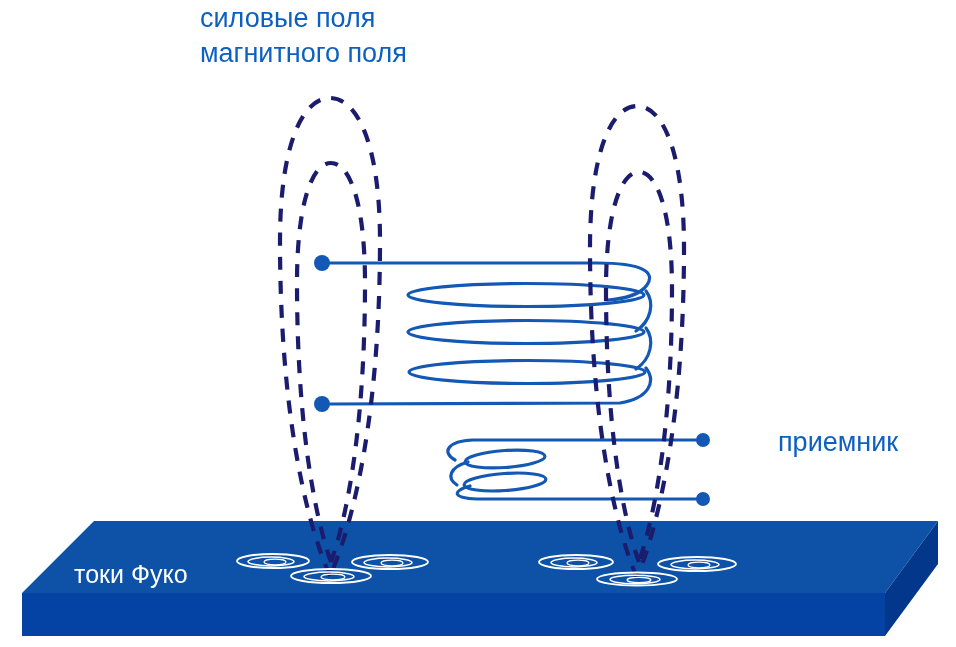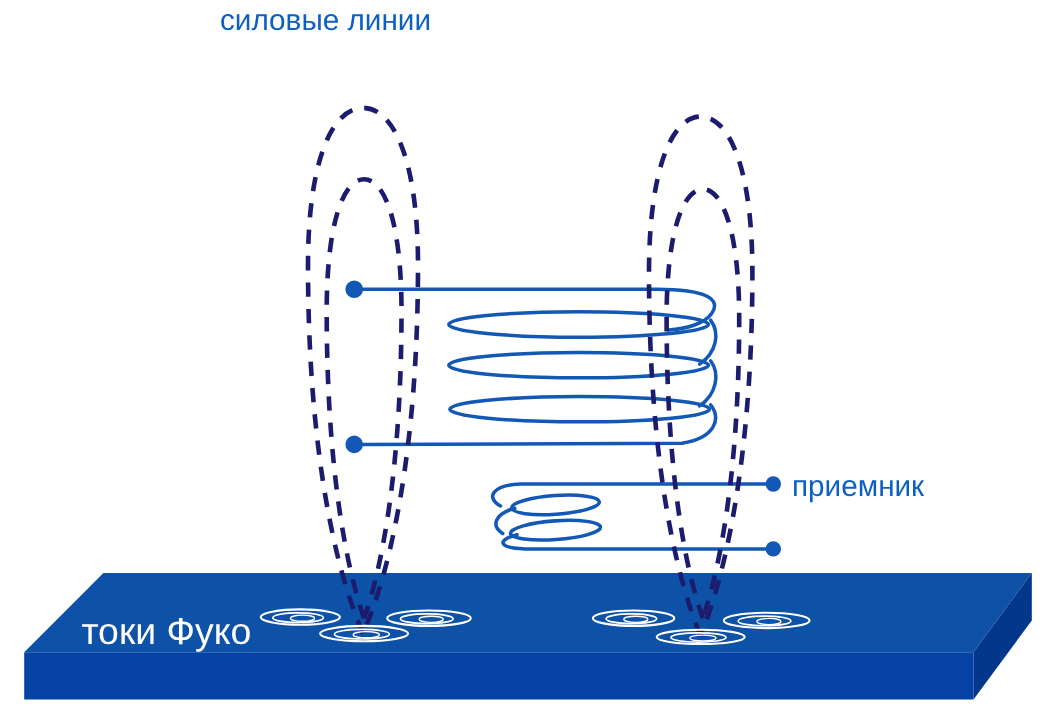--- a/index.html
+++ b/index.html
@@ -15,21 +15,21 @@
   .lbl {
     position: absolute;
     color: var(--label_blue, #0d60c0);
     font-size: 27px;
     line-height: 35px;
     white-space: nowrap;
   }
   .lbl-eddy {
     position: absolute;
     color: var(--eddy_swirl_white, #ffffff);
-    font-size: 34px;
+    font-size: 25px;
     line-height: 32px;
     white-space: nowrap;
   }
   .slab-top   { fill: var(--slab_top, #0d52a6);   stroke: none; }
   .slab-front { fill: var(--slab_front, #0443a3); stroke: none; }
   .slab-right { fill: var(--slab_right, #03378c); stroke: none; }
   .wire {
     stroke: var(--wire_blue, #1358b4);
     stroke-width: 3.2;
     fill: none;
@@ -117,21 +117,22 @@
       </g>
       <g>
         <ellipse class="swirl-outer" cx="637" cy="579" rx="40" ry="6.5"></ellipse>
         <ellipse class="swirl-mid" cx="635" cy="579.5" rx="25" ry="4.2"></ellipse>
         <ellipse class="swirl-inner" cx="639" cy="580" rx="12" ry="2.6"></ellipse>
       </g>
     </g>
   </svg>
 
   <div class="lbl" style="left:200px; top:1px;">
-    <div>силовые линии</div>
+    <div>силовые поля</div>
+    <div>магнитного поля</div>
   </div>
 
 
-  <div class="lbl" style="left:720px; top:425px;text-align:right;">приемник</div>
+  <div class="lbl" style="left:778px; top:425px;text-align:right;">приемник</div>
 
   <div class="lbl-eddy" style="left:74px; top:558px;">токи Фуко</div>
 
 </div>
 
 </body></html>

